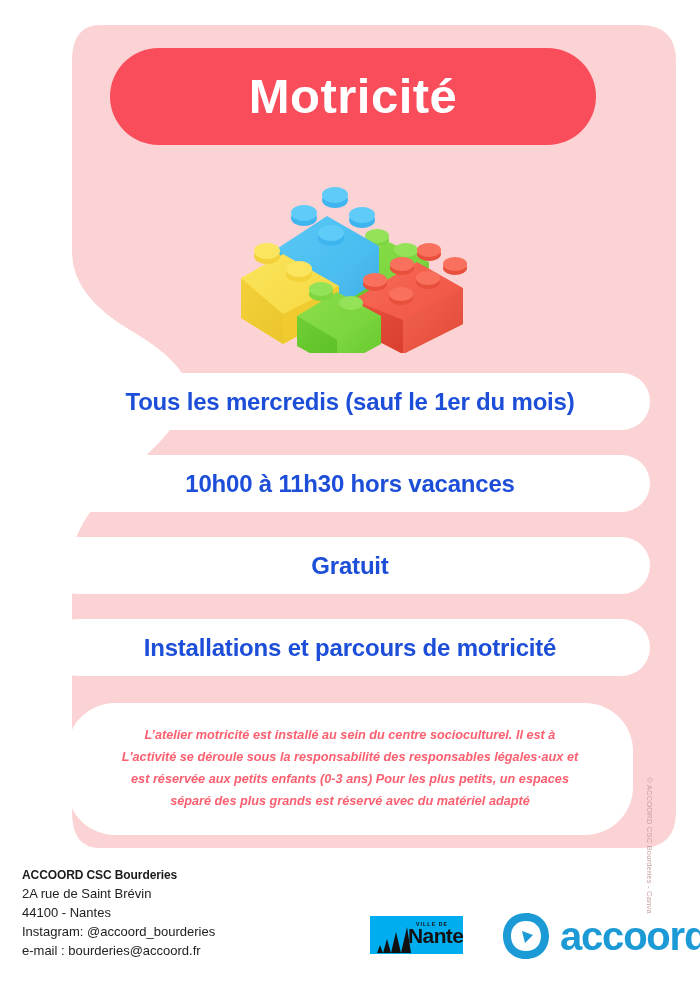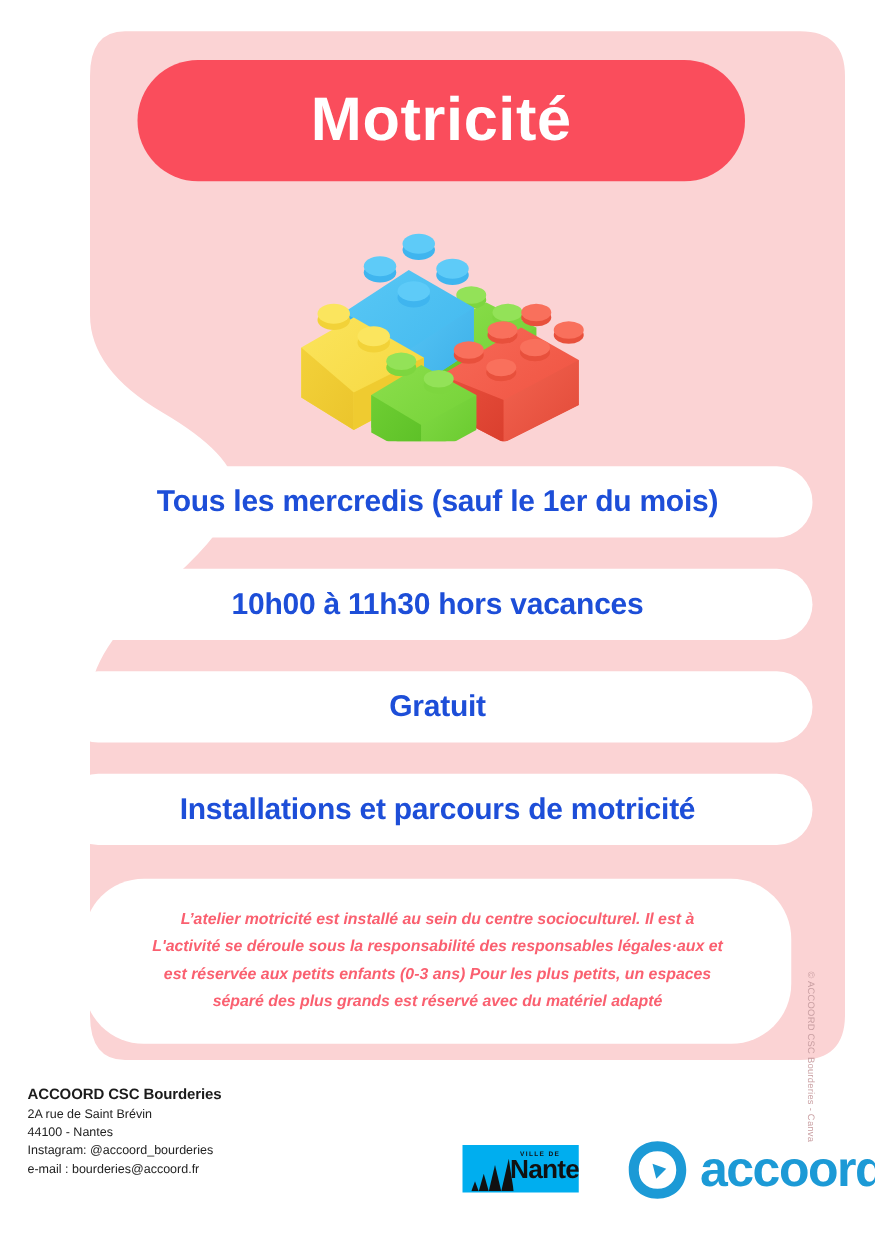--- a/index.html
+++ b/index.html
@@ -118,21 +118,21 @@
     left: 22px; top: 868px;
     color: #1b1b1b;
   }
   .contact .org {
     font-size: 12px;
     font-weight: bold;
     letter-spacing: -0.1px;
     margin-bottom: 3px;
   }
   .contact .line {
-    font-size: 10px;
+    font-size: 13px;
     line-height: 1.46;
     color: #222222;
   }
 
   .logos {
     position: absolute;
     left: 370px; top: 905px;
     width: 312px; height: 62px;
   }
   .nantes-logo {

